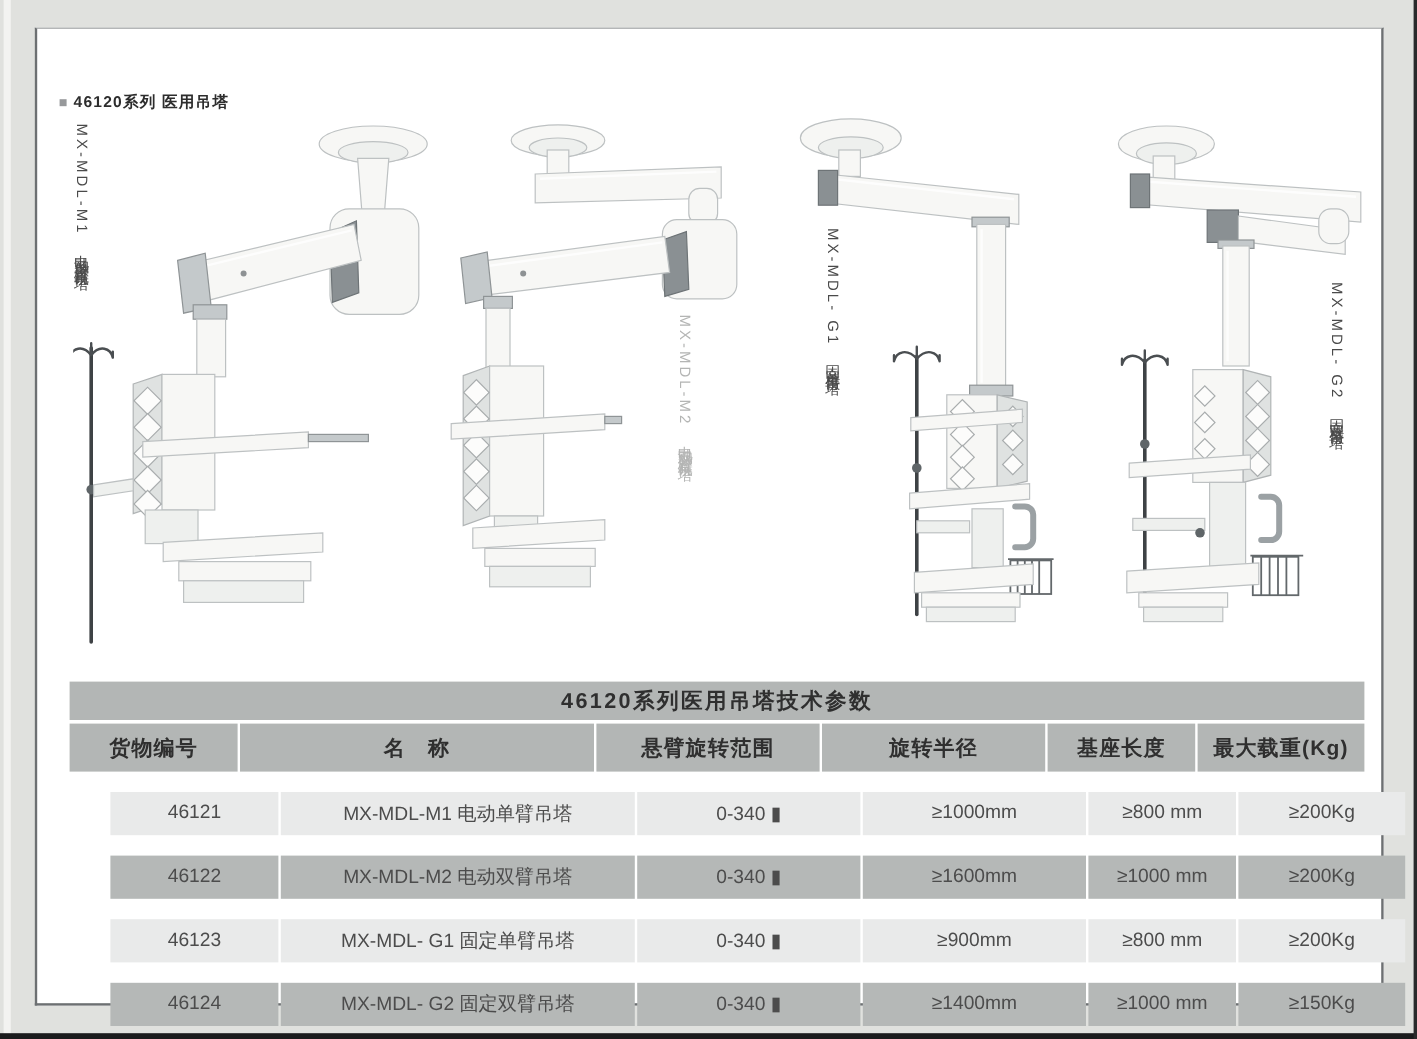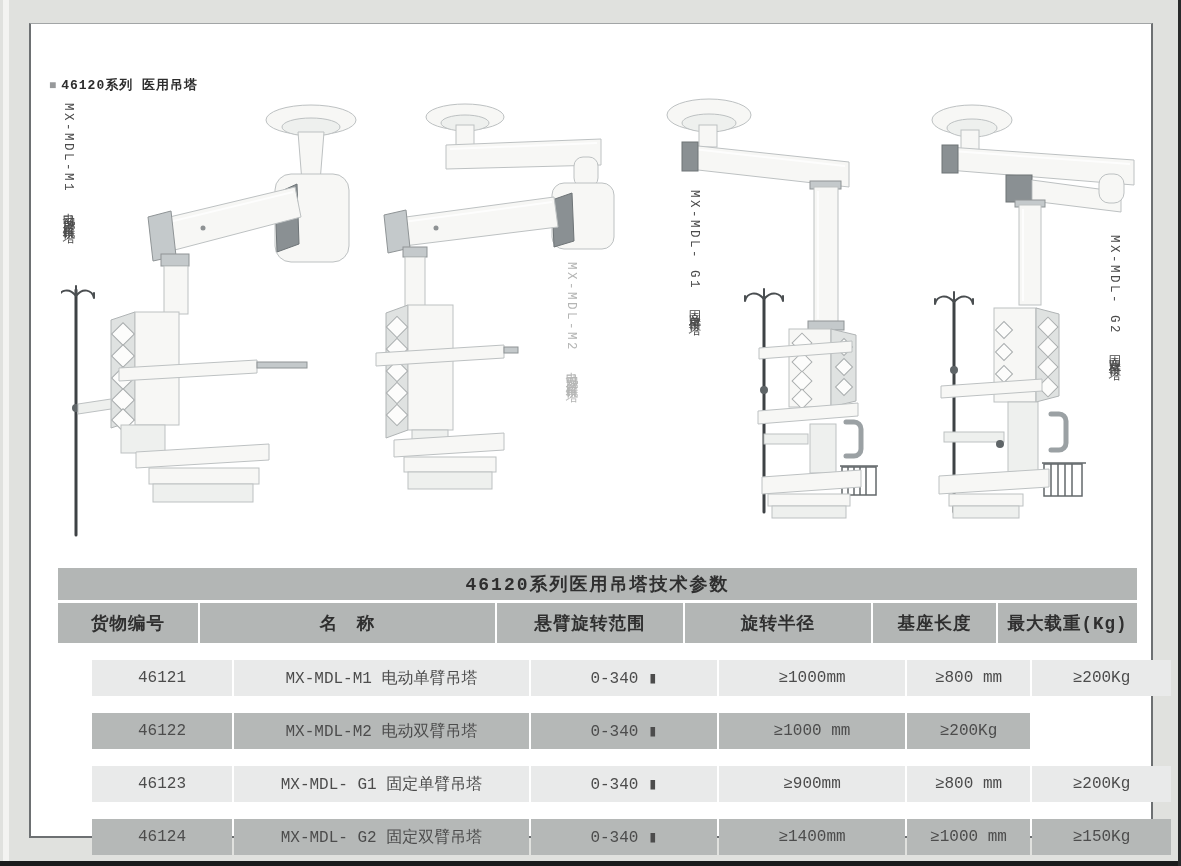--- a/index.html
+++ b/index.html
@@ -8,21 +8,21 @@
     background:#e0e1de; overflow:hidden;
     font-family:"Liberation Sans","DejaVu Sans",sans-serif;
   }
   .edge-left-white{position:absolute;left:3px;top:0;width:6px;height:100%;background:#f3f3f1;}
   .edge-bottom{position:absolute;left:0;bottom:0;width:100%;height:5px;background:#1a1b1c;}
   .edge-right{position:absolute;right:0;top:0;width:3px;height:100%;background:#292a2b;}
 
   .page{
     position:absolute; left:29px; top:23px; width:1124px; height:815px;
     box-sizing:border-box; background:#ffffff;
-    border:2px solid #6d7072; border-top:1px solid #a2a5a6;font-family:Liberation Mono, monospace;
+    border:2px solid #6d7072; border-top:1px solid #a2a5a6;
   }
 
   .section-header{position:absolute; left:18px; top:52px; font-size:13px; font-weight:bold; color:#2d2d2d; letter-spacing:1px; white-space:nowrap;}
   .section-header .marker{color:#97999b; margin-right:4px; font-size:12px;}
 
   .product{position:absolute; margin:0; padding:0;}
   .p1{left:30px;  top:66px; width:300px; height:460px;}
   .p2{left:315px; top:71px; width:280px; height:455px;}
   .p3{left:605px; top:61px; width:285px; height:465px;}
   .p4{left:865px; top:66px; width:290px; height:465px;}
@@ -310,20 +310,21 @@
         <div class="cell">0-340 ▮</div>
         <div class="cell">≥1000mm</div>
         <div class="cell">≥800 mm</div>
         <div class="cell">≥200Kg</div>
       </div>
 
       <div class="t-row dark">
         <div class="cell">46122</div>
         <div class="cell">MX-MDL-M2 电动双臂吊塔</div>
         <div class="cell">0-340 ▮</div>
+        <div class="cell">≥1600mm</div>
         <div class="cell">≥1000 mm</div>
         <div class="cell">≥200Kg</div>
       </div>
 
       <div class="t-row light">
         <div class="cell">46123</div>
         <div class="cell">MX-MDL- G1 固定单臂吊塔</div>
         <div class="cell">0-340 ▮</div>
         <div class="cell">≥900mm</div>
         <div class="cell">≥800 mm</div>

